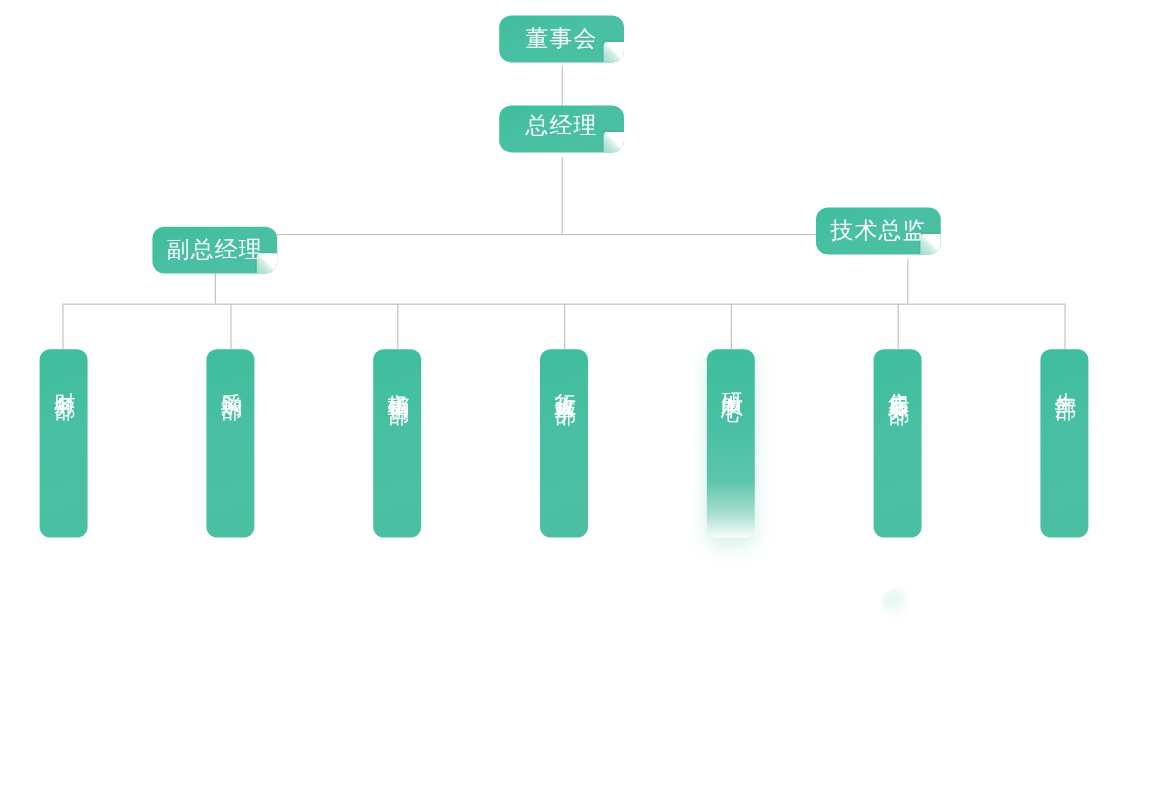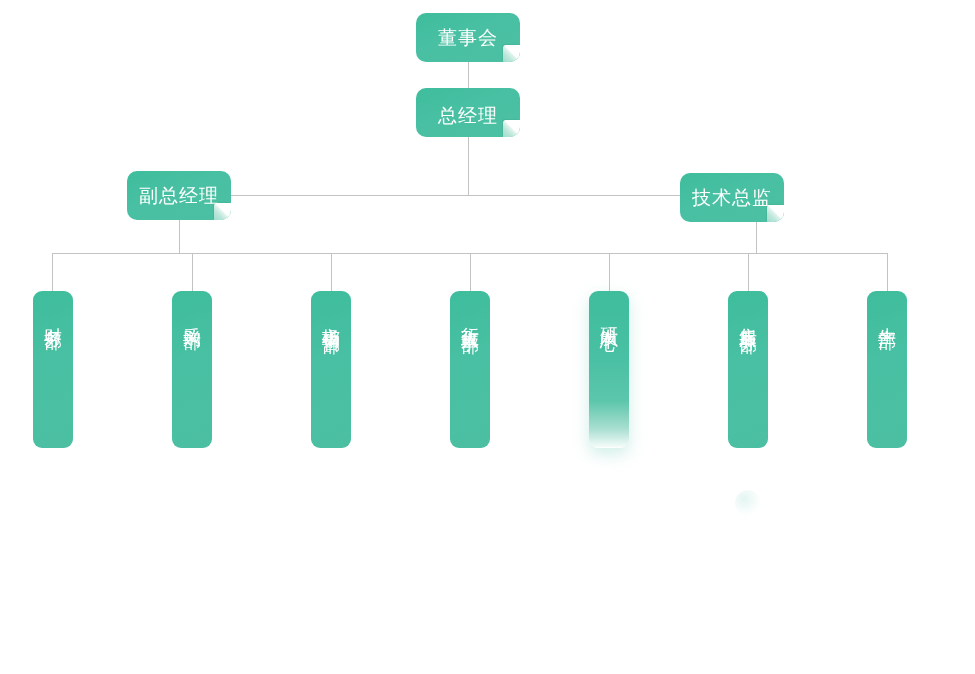--- a/index.html
+++ b/index.html
@@ -40,21 +40,21 @@
     background: linear-gradient(160deg, #3ebd9c 0%, #49c0a3 45%, #4cbfa2 100%);
     color: #ffffff;
     display: flex;
     align-items: center;
     justify-content: center;
     overflow: hidden;
   }
 
   
   .node-h {
-    height: 49px;
+    height: 39px;
     font-size: 19px;
     letter-spacing: 1px;
     border-radius: 10px;
   }
   .node-h .label {
     display: block;
     line-height: 43px;
     white-space: nowrap;
   }
   
@@ -129,21 +129,21 @@
   <div class="node node-h" style="left:416px; top:13px; width:104px;">
     <span class="label">董事会</span>
     <span class="fold"></span>
   </div>
 
   <div class="node node-h" style="left:416px; top:88px; width:104px;align-items:flex-end;">
     <span class="label">总经理</span>
     <span class="fold"></span>
   </div>
 
-  <div class="node node-h" style="left:127px; top:171px; width:104px;">
+  <div class="node node-h" style="left:127px; top:189px; width:104px;">
     <span class="label">副总经理</span>
     <span class="fold"></span>
   </div>
 
   <div class="node node-h" style="left:680px; top:173px; width:104px;">
     <span class="label">技术总监</span>
     <span class="fold"></span>
   </div>
 
   <div class="node node-v" style="left:33px; top:291px;">

